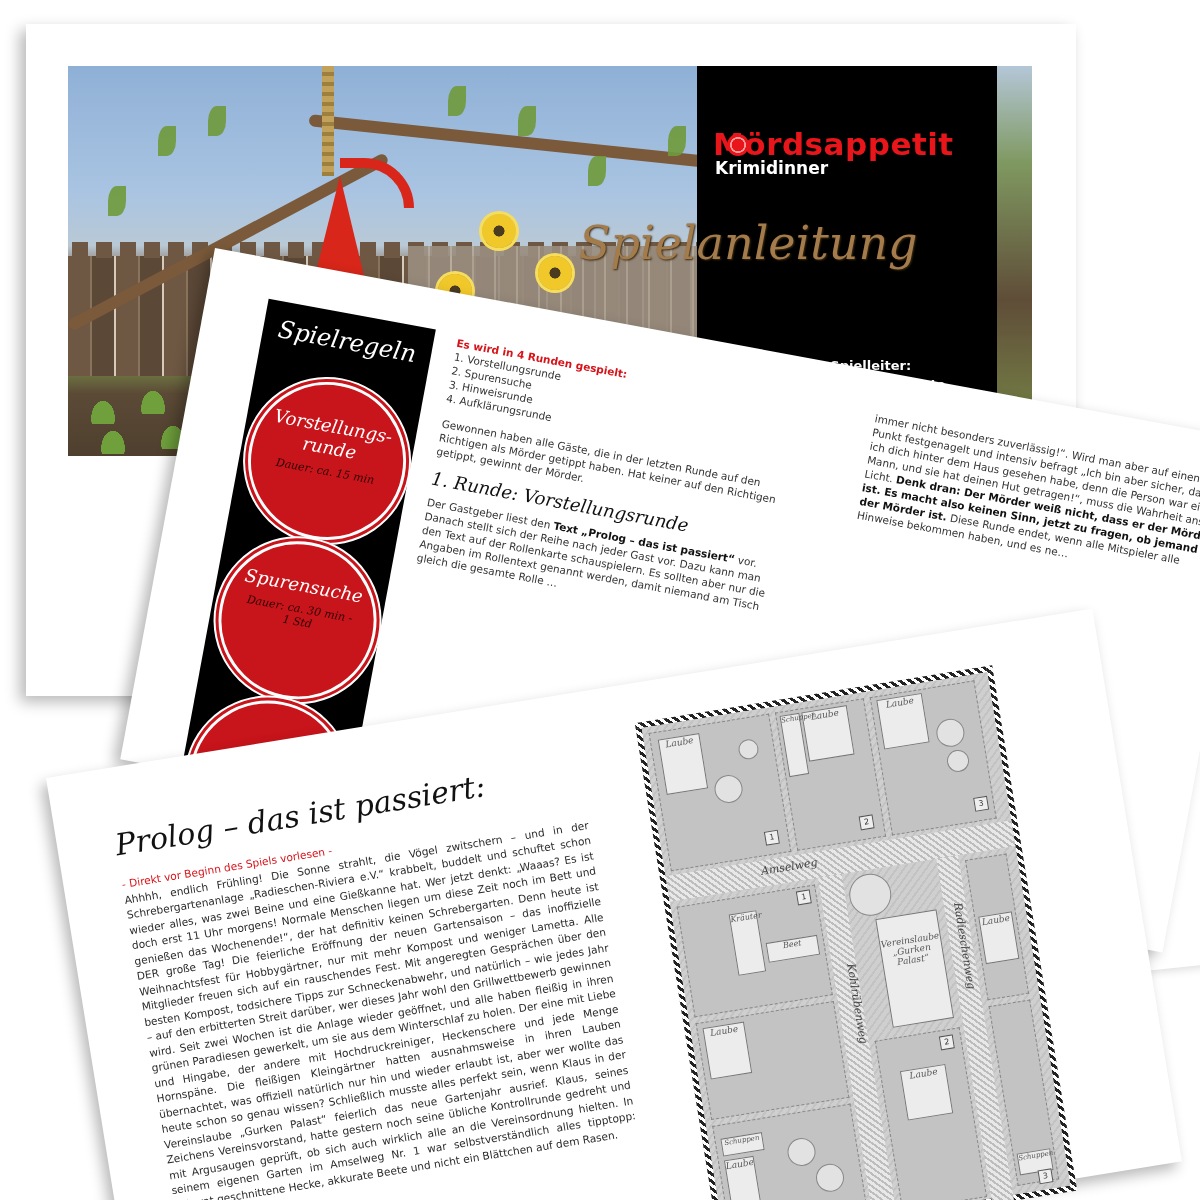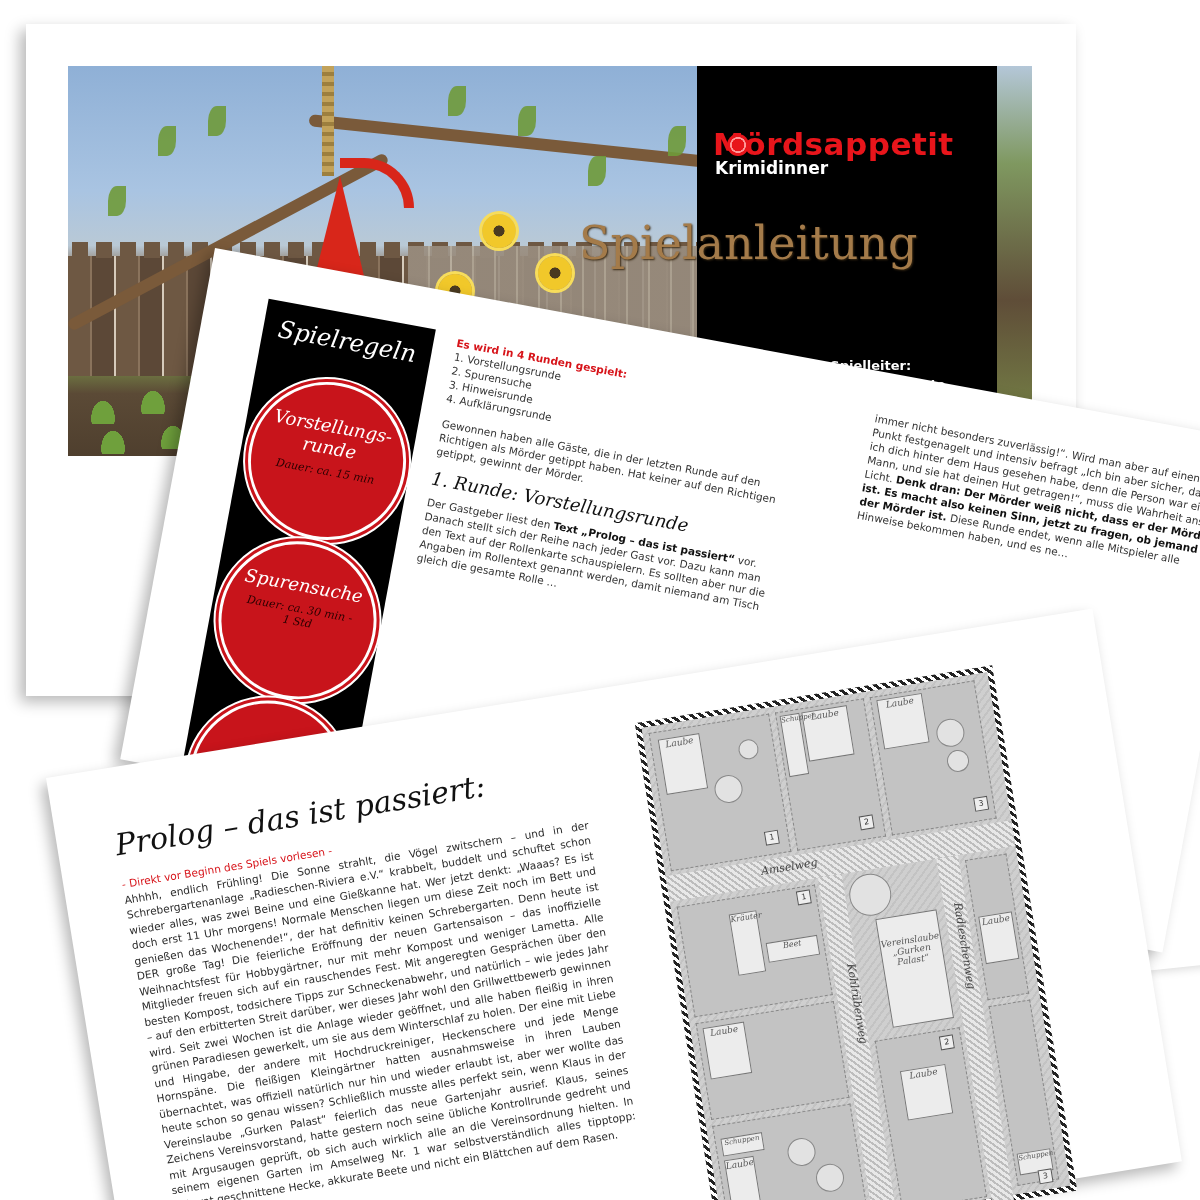--- a/index.html
+++ b/index.html
@@ -20,21 +20,21 @@
   .hat{position:absolute;left:222px;top:110px;width:0;height:0;border-left:50px solid transparent;border-right:48px solid transparent;border-bottom:200px solid #d8261a;}
   .hat-tip{position:absolute;left:272px;top:92px;width:64px;height:40px;border:10px solid #d8261a;border-left:none;border-bottom:none;border-radius:0 60px 0 0;}
   .rope{position:absolute;left:254px;top:0;width:12px;height:110px;background:repeating-linear-gradient(180deg,#c2a25a 0 6px,#9d7f3e 6px 10px);}
   .sunflower{position:absolute;width:34px;height:34px;border-radius:50%;background:radial-gradient(circle,#4a3a20 0 22%,#f1c82a 24% 100%);box-shadow:0 0 0 3px #f7dd5c;}
   .plant{position:absolute;width:30px;height:28px;background:radial-gradient(ellipse at 50% 80%,#6fa03c 0 55%,transparent 56%);}
   #cover .panel{position:absolute;left:671px;top:42px;width:300px;height:390px;background:#000;}
   #cover .art-strip{position:absolute;left:971px;top:42px;width:35px;height:390px;background:linear-gradient(180deg,#b4c7d8 0%,#7f9860 25%,#5f4d38 60%,#7b8f4a 100%);}
   .brand{position:absolute;left:16px;top:60px;color:#e8151b;font-family:"DejaVu Sans",sans-serif;font-weight:bold;font-size:31px;letter-spacing:0.5px;}
   .brand-sub{position:absolute;left:18px;top:92px;color:#fff;font-family:"DejaVu Sans",sans-serif;font-weight:bold;font-size:17px;}
   .brand-dot{position:absolute;left:30px;top:68px;width:22px;height:22px;border-radius:50%;background:radial-gradient(circle,#e8151b 0 40%,#ff9a9a 42% 50%,#e8151b 52%);}
-  .title-script{position:absolute;color:#a47b4a;font-family:"DejaVu Serif",serif;text-shadow:1px 1px 2px #3a2a14;white-space:nowrap;}
+  .title-script{position:absolute;color:#a47b4a;font-family:"DejaVu Serif",serif;font-style:italic;text-shadow:1px 1px 2px #3a2a14;white-space:nowrap;}
   .contains{position:absolute;left:18px;top:290px;color:#fff;font-size:13px;font-weight:bold;line-height:19px;}
   .contains ul{margin:0;padding-left:18px;}
 
   
   #rules{left:215px;top:248px;width:1060px;height:520px;transform-origin:0 0;transform:rotate(10.5deg);}
   #rules .sidebar{position:absolute;left:62px;top:40px;width:170px;height:480px;background:#000;}
   .sidebar-title{position:absolute;left:0;top:14px;width:100%;text-align:center;color:#fff;font-family:"DejaVu Serif",serif;font-style:italic;font-size:24px;}
   .round-circle{position:absolute;left:8px;width:152px;height:152px;border-radius:50%;background:#c8141b;border:3px solid #fff;box-shadow:0 0 0 3px #c8141b,0 0 0 5px #fff;text-align:center;color:#fff;}
   .round-name{display:block;margin-top:30px;font-family:"DejaVu Serif",serif;font-style:italic;font-size:18px;line-height:22px;padding:0 14px;}
   .round-dur{display:block;margin-top:6px;font-family:"DejaVu Serif",serif;font-style:italic;font-size:11px;color:#2a0000;padding:0 18px;}

